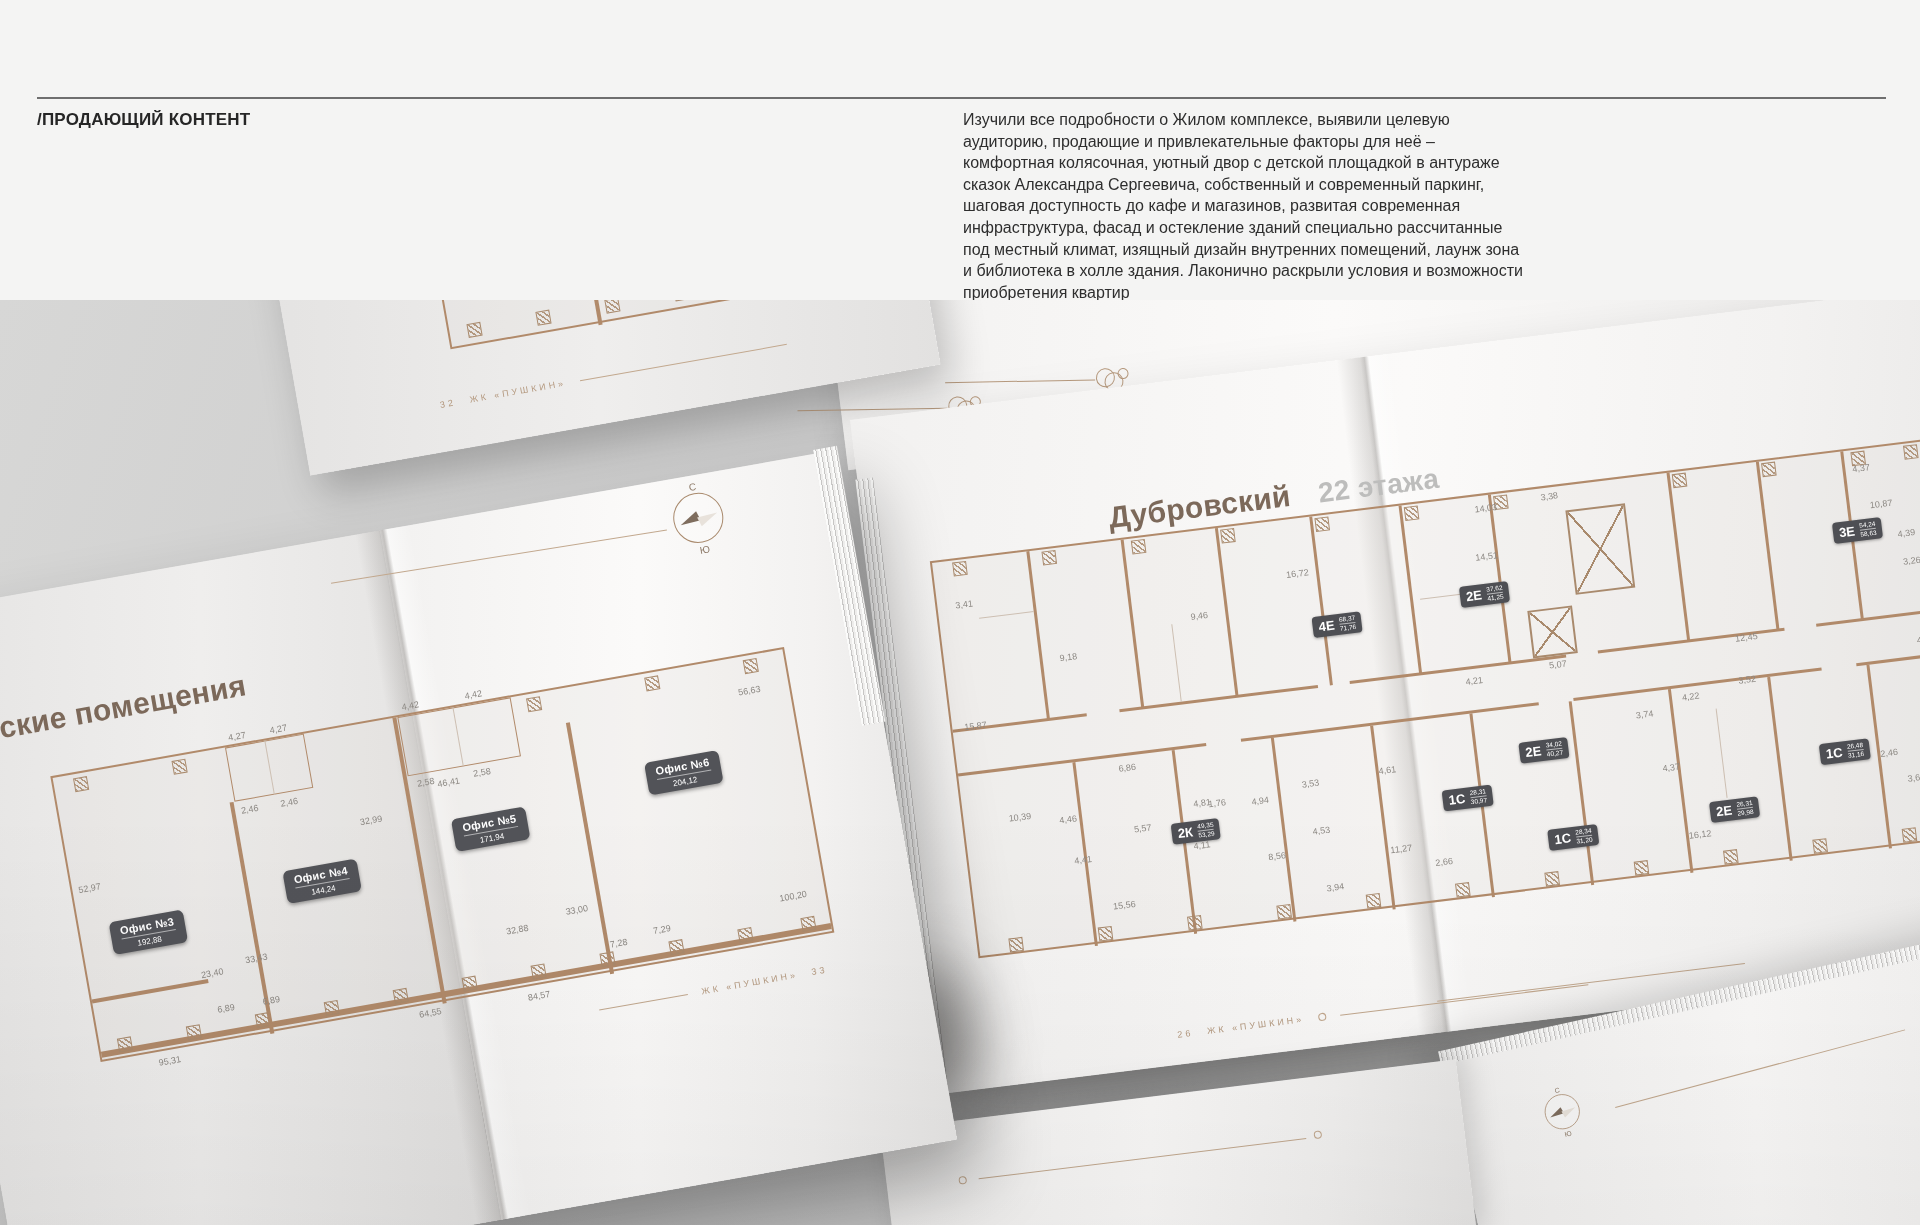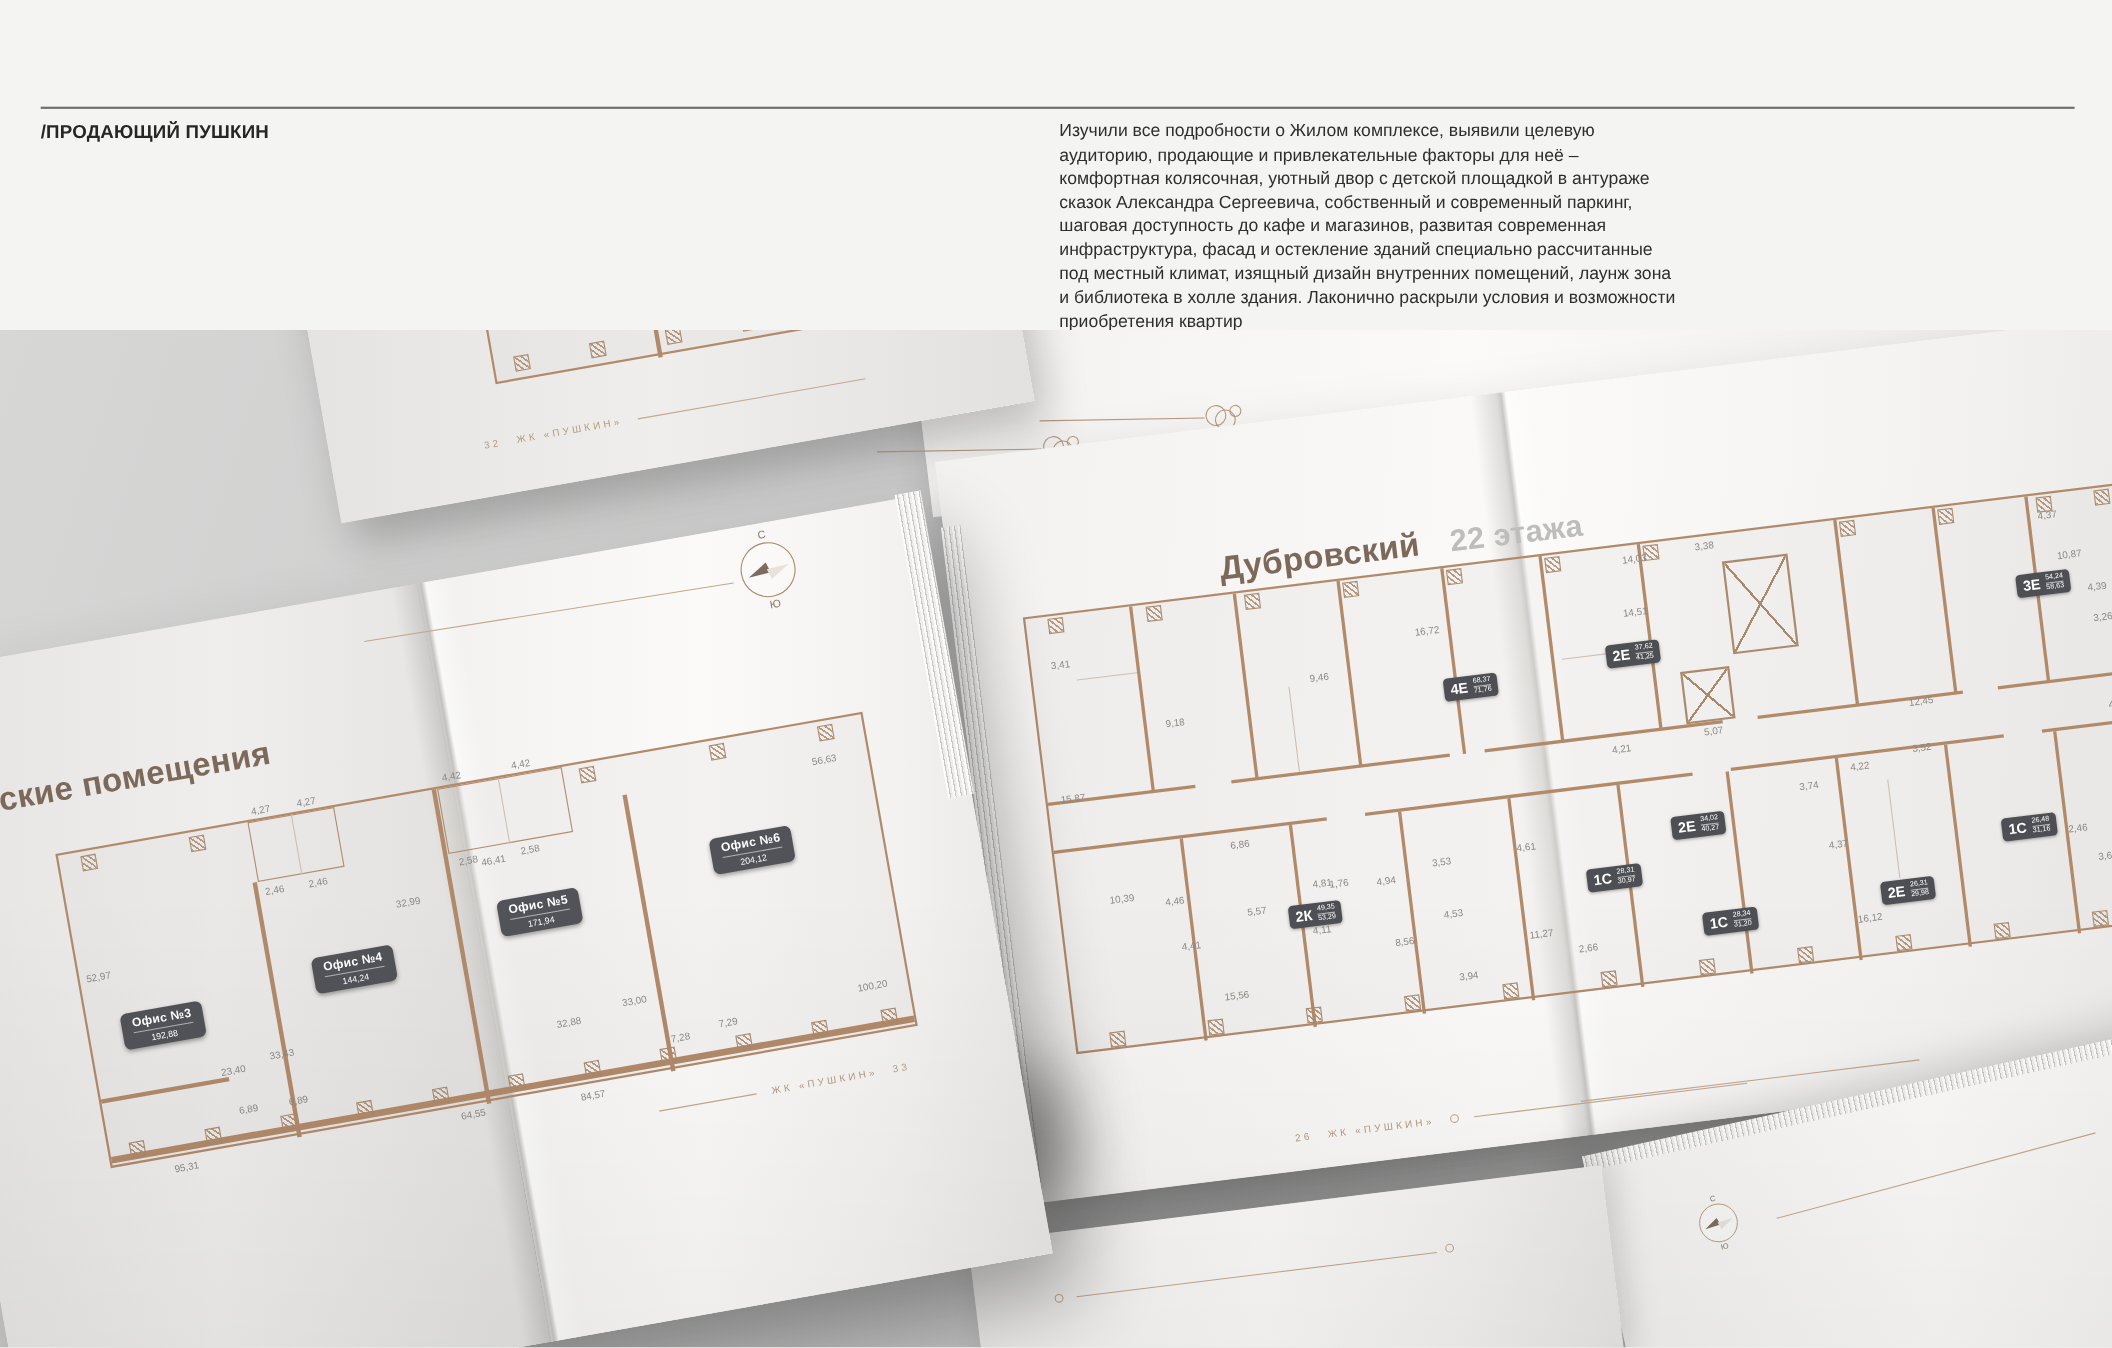--- a/index.html
+++ b/index.html
@@ -76,21 +76,21 @@
   .bmark .bm-line { position:absolute; right:34px; top:14px; width:150px; height:1px; background:#b79a7e; transform:rotate(6deg); transform-origin:100% 50%; }
   .bmark .bm-c1 { position:absolute; right:14px; top:4px; width:19px; height:19px; border:1px solid #b79a7e; border-radius:50%; }
   .bmark .bm-c2 { position:absolute; right:6px; top:9px; width:19px; height:19px; border:1px solid #b79a7e; border-radius:50%; }
   .bmark .bm-c3 { position:absolute; right:0; top:6px; width:11px; height:11px; border:1px solid #b79a7e; border-radius:50%; }
 </style>
 </head>
 <body>
 
 <div class="top-zone">
   <div class="rule"></div>
-  <div class="section-label">/ПРОДАЮЩИЙ ПУШКИН</div>
+  <div class="section-label">/ПРОДАЮЩИЙ КОНТЕНТ</div>
   <p class="intro">Изучили все подробности о Жилом комплексе, выявили целевую аудиторию, продающие и привлекательные факторы для неё – комфортная колясочная, уютный двор с детской площадкой в антураже сказок Александра Сергеевича, собственный и современный паркинг, шаговая доступность до кафе и магазинов, развитая современная инфраструктура, фасад и остекление зданий специально рассчитанные под местный климат, изящный дизайн внутренних помещений, лаунж зона и библиотека в холле здания. Лаконично раскрыли условия и возможности приобретения квартир</p>
 </div>
 
 <div class="photo">
 
   <div class="sheet paper-light" style="left:820px; top:-60px; width:1130px; height:232px; transform:rotate(-7deg); box-shadow:14px 26px 44px rgba(0,0,0,.22);">
     <div class="bmark" style="left:-60px; top:168px; width:200px; height:30px;">
       <span class="bm-line"></span>
         <span class="bm-c1"></span>
         <span class="bm-c2"></span>

